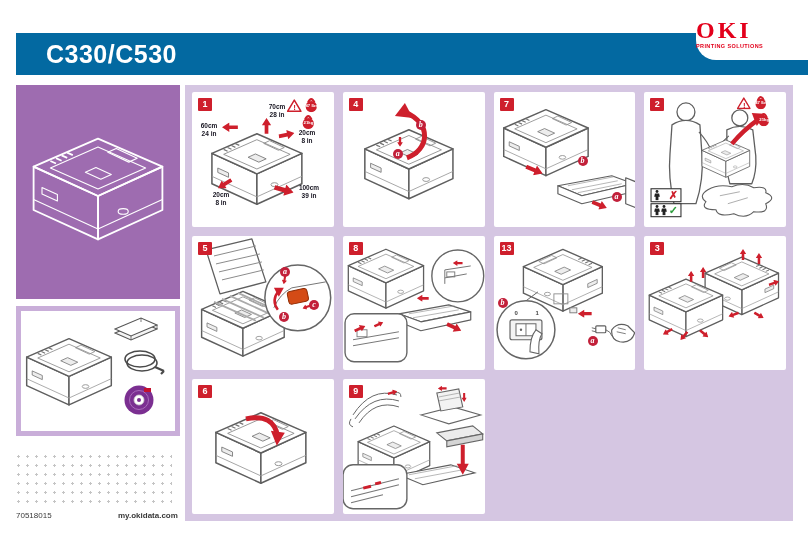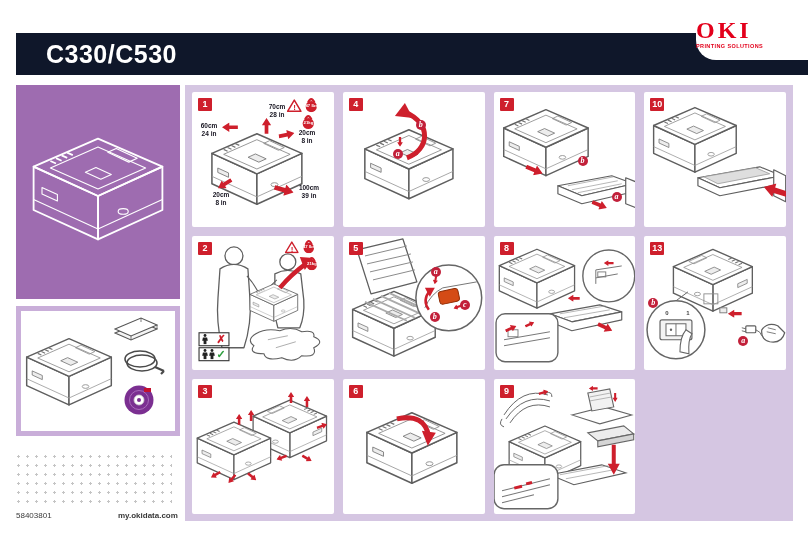--- a/index.html
+++ b/index.html
@@ -1,20 +1,20 @@
 <!DOCTYPE html>
 <html><head>
 <meta charset="utf-8">
 <style>
   html,body{margin:0;padding:0;}
   body{width:808px;height:536px;background:#fff;font-family:"Liberation Sans",sans-serif;}
   #poster{position:relative;width:808px;height:536px;background:#fff;overflow:hidden;}
 
   
-  .header-bar{position:absolute;left:16px;top:33px;right:0;height:42px;background:#0f172a;}
+  .header-bar{position:absolute;left:16px;top:33px;right:0;height:42px;background:#0369a1;}
   .header-title{position:absolute;left:30px;top:0;height:42px;line-height:42px;color:#fff;
     font-size:25px;font-weight:bold;letter-spacing:.5px;}
   .brand-block{position:absolute;right:0;top:12px;width:112px;height:48px;background:#fff;
     border-bottom-left-radius:20px;text-align:left;z-index:3;}
   .brand-logo{display:block;margin-top:6px;color:#e3001b;font-family:"Liberation Serif",serif;
     font-weight:bold;font-size:24px;letter-spacing:3px;line-height:1;}
   .brand-tagline{display:block;margin-top:1px;color:#e3001b;font-size:5.5px;font-weight:bold;letter-spacing:.4px;}
 
   
   .hero-panel{position:absolute;left:16px;top:85px;width:164px;height:214px;background:#9e6cb0;}
@@ -123,21 +123,21 @@
         <circle cx="118" cy="89" r="14.5" fill="#7b2f91"></circle>
         <circle cx="118" cy="89" r="9.5" fill="none" stroke="#a96cbb" stroke-width="1"></circle>
         <circle cx="118" cy="89" r="5" fill="#fff" stroke="#c9c9c9" stroke-width="0.8"></circle>
         <circle cx="118" cy="89" r="2" fill="#7b2f91"></circle>
         <rect x="123" y="77" width="7" height="4" fill="#c41230"></rect>
       </g>
     </svg>
   </div>
 
   <div class="dots"></div>
-  <span class="footer-part">58403801</span>
+  <span class="footer-part">70518015</span>
   <span class="footer-site">my.okidata.com</span>
 
   <div class="steps-grid">
 
     <div class="panel">
       <span class="num">1</span>
       <svg class="art" viewBox="0 0 142 135">
         <use href="#printer" x="16" y="38" width="98" height="78.4"></use>
         <use href="#arrR" width="16" height="9.3" transform="translate(70 42) rotate(-90)"></use>
         <use href="#arrR" width="16" height="9.3" transform="translate(46 40) rotate(180)"></use>
@@ -185,33 +185,20 @@
           <path d="M64 94 L88 104 L140 92 L140 100 L88 112 L64 102 Z"></path>
           <path d="M74 94 L120 85 M78 98 L124 89 M84 101 L128 92" stroke-width="0.7" fill="none" stroke="#999"></path>
           <path d="M132 86 L142 90 L142 116 L132 112 Z"></path>
         </g>
         <use href="#arrR" width="16" height="9.3" transform="translate(100 106) rotate(22)"></use>
       </svg>
       <span class="st" style="left:84px;top:64px">b</span>
       <span class="st" style="left:118px;top:100px">a</span>
     </div>
 
-    <div class="panel">
-      <span class="num">10</span>
-      <svg class="art" viewBox="0 0 142 135">
-        <use href="#printer" x="6" y="12" width="90" height="72"></use>
-        <g stroke="#5f5f5f" stroke-width="1.2" fill="#fff" stroke-linejoin="round">
-          <path d="M54 86 L116 75 L138 84 L76 96 Z"></path>
-          <path d="M60 85 L112 76 L126 82 L74 92 Z" fill="#dedede" stroke="#999" stroke-width="0.8"></path>
-          <path d="M54 86 L76 96 L138 84 L138 92 L76 104 L54 94 Z"></path>
-          <path d="M130 78 L142 84 L142 110 L130 104 Z"></path>
-        </g>
-        <use href="#arrR" width="24" height="14" transform="translate(141 109) rotate(197)"></use>
-      </svg>
-    </div>
 
     <div class="panel">
       <span class="num">2</span>
       <svg class="art" viewBox="0 0 142 135">
         <g fill="#fff" stroke="#5f5f5f" stroke-width="1.3" stroke-linejoin="round">
           <circle cx="96" cy="26" r="8"></circle>
           <path d="M83 38 Q96 31 109 38 L112 64 Q113 80 108 92 L86 92 Q82 78 83 64 Z"></path>
           <path d="M85 44 Q76 52 72 60" fill="none" stroke-width="1.1"></path>
           <circle cx="42" cy="20" r="9"></circle>
           <path d="M28 33 Q42 24 56 33 L58 62 Q60 88 52 112 L30 112 Q24 86 26 62 Z"></path>

